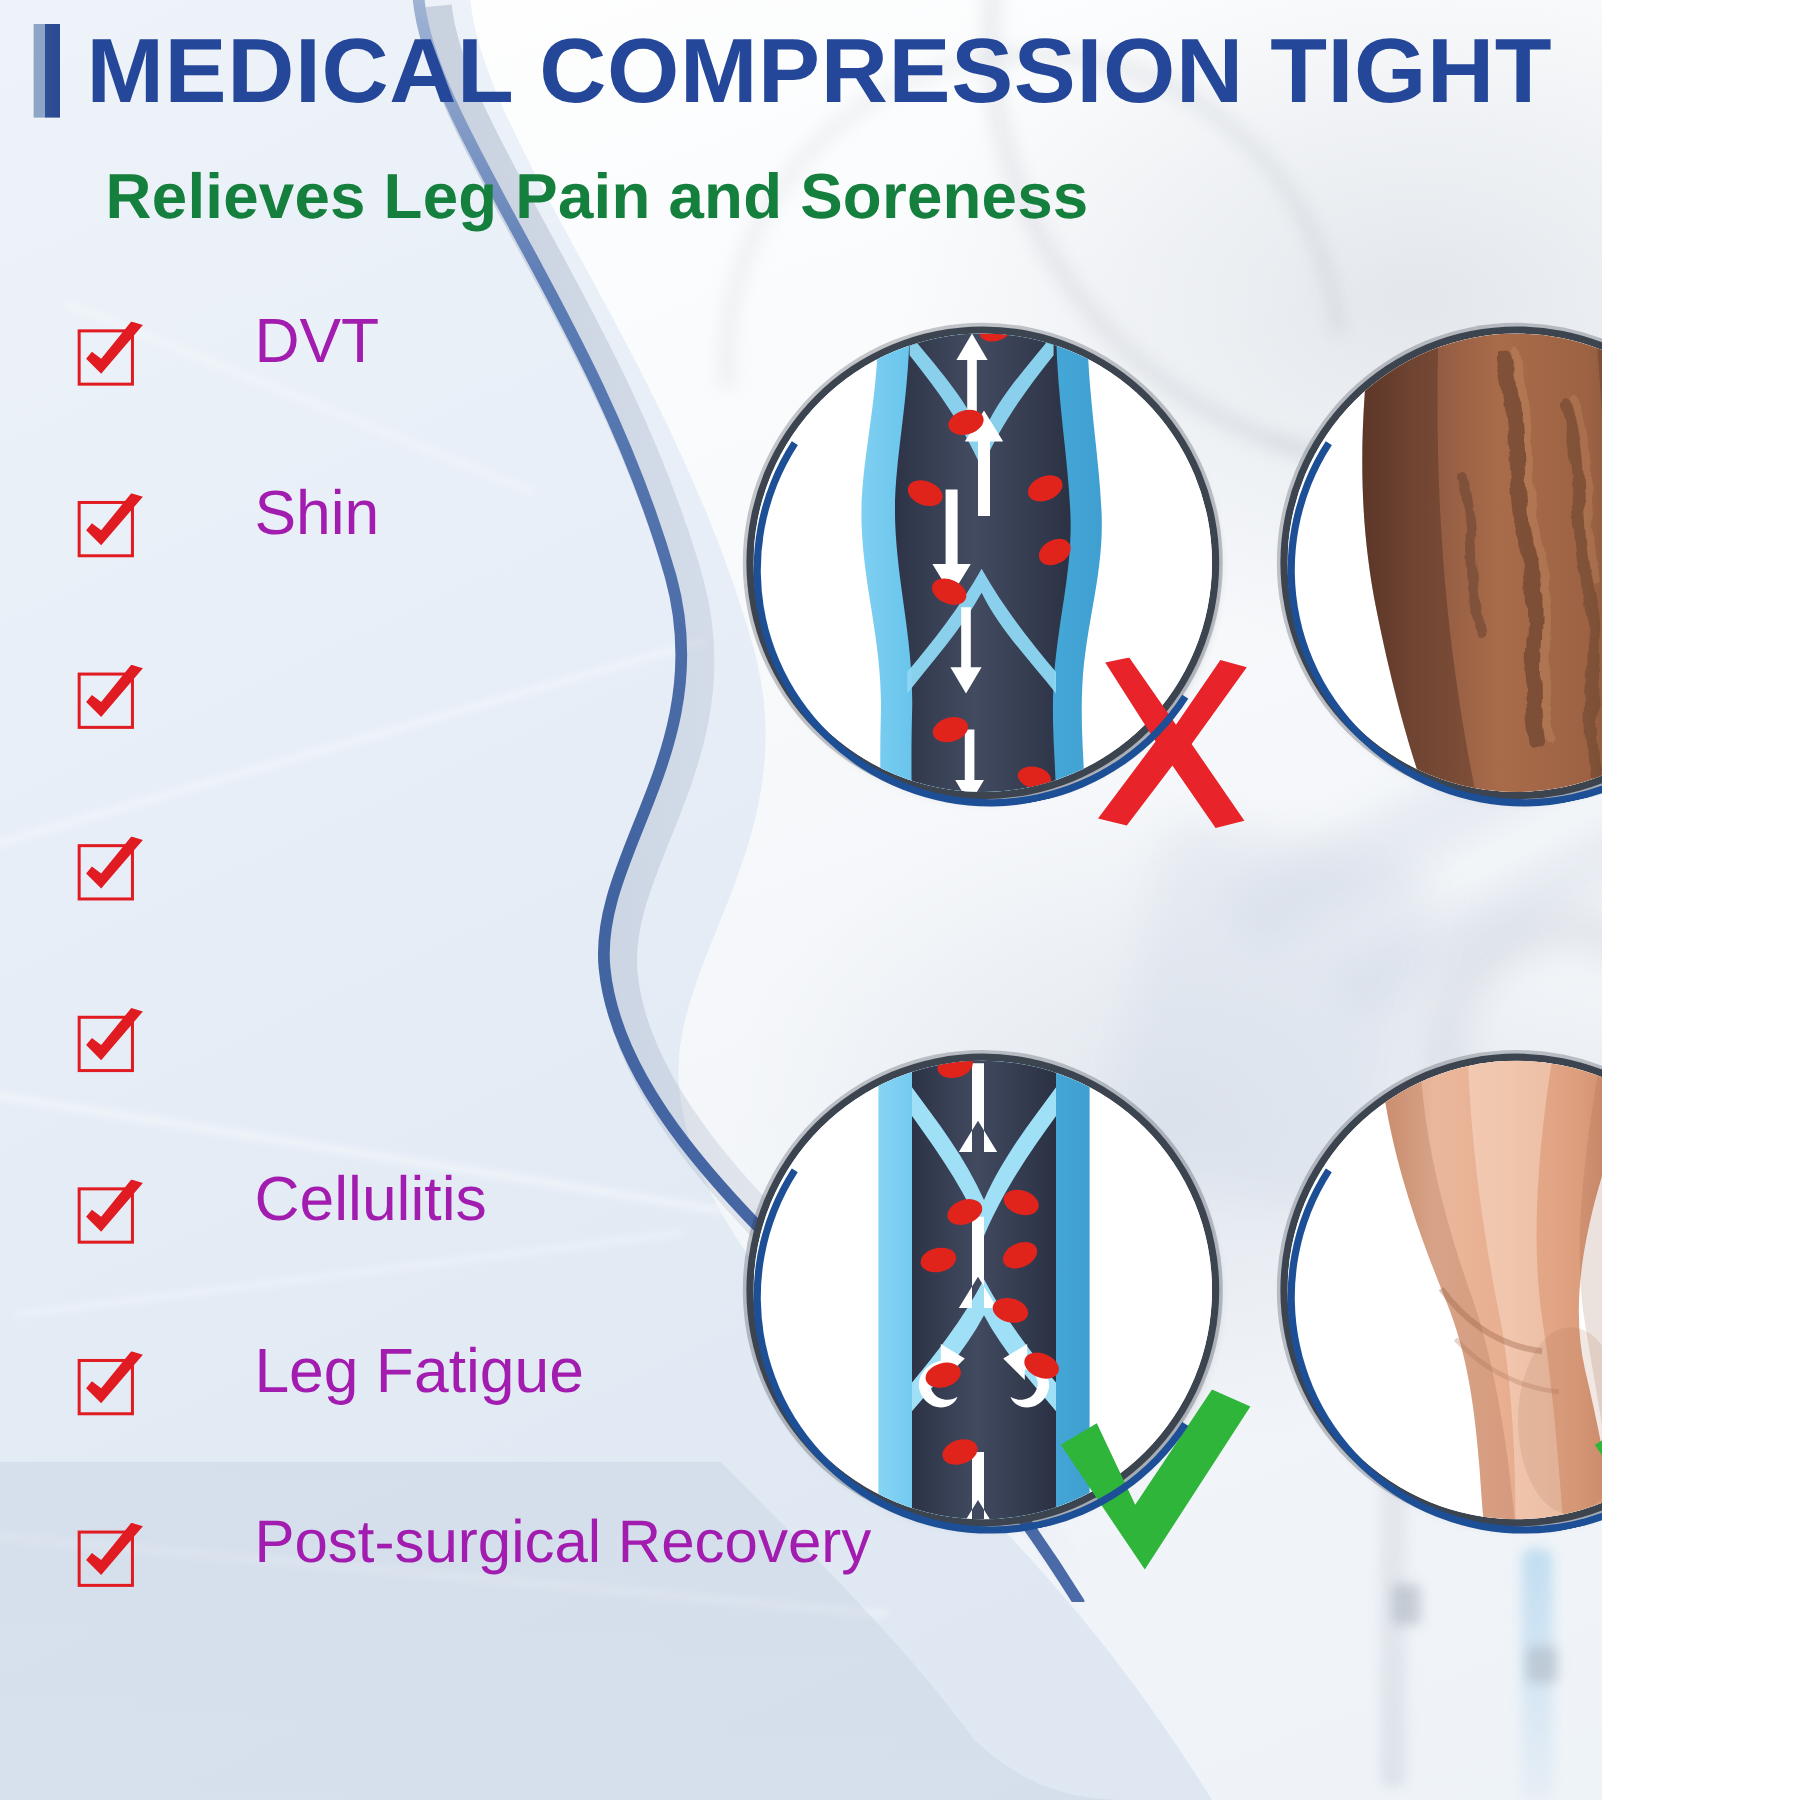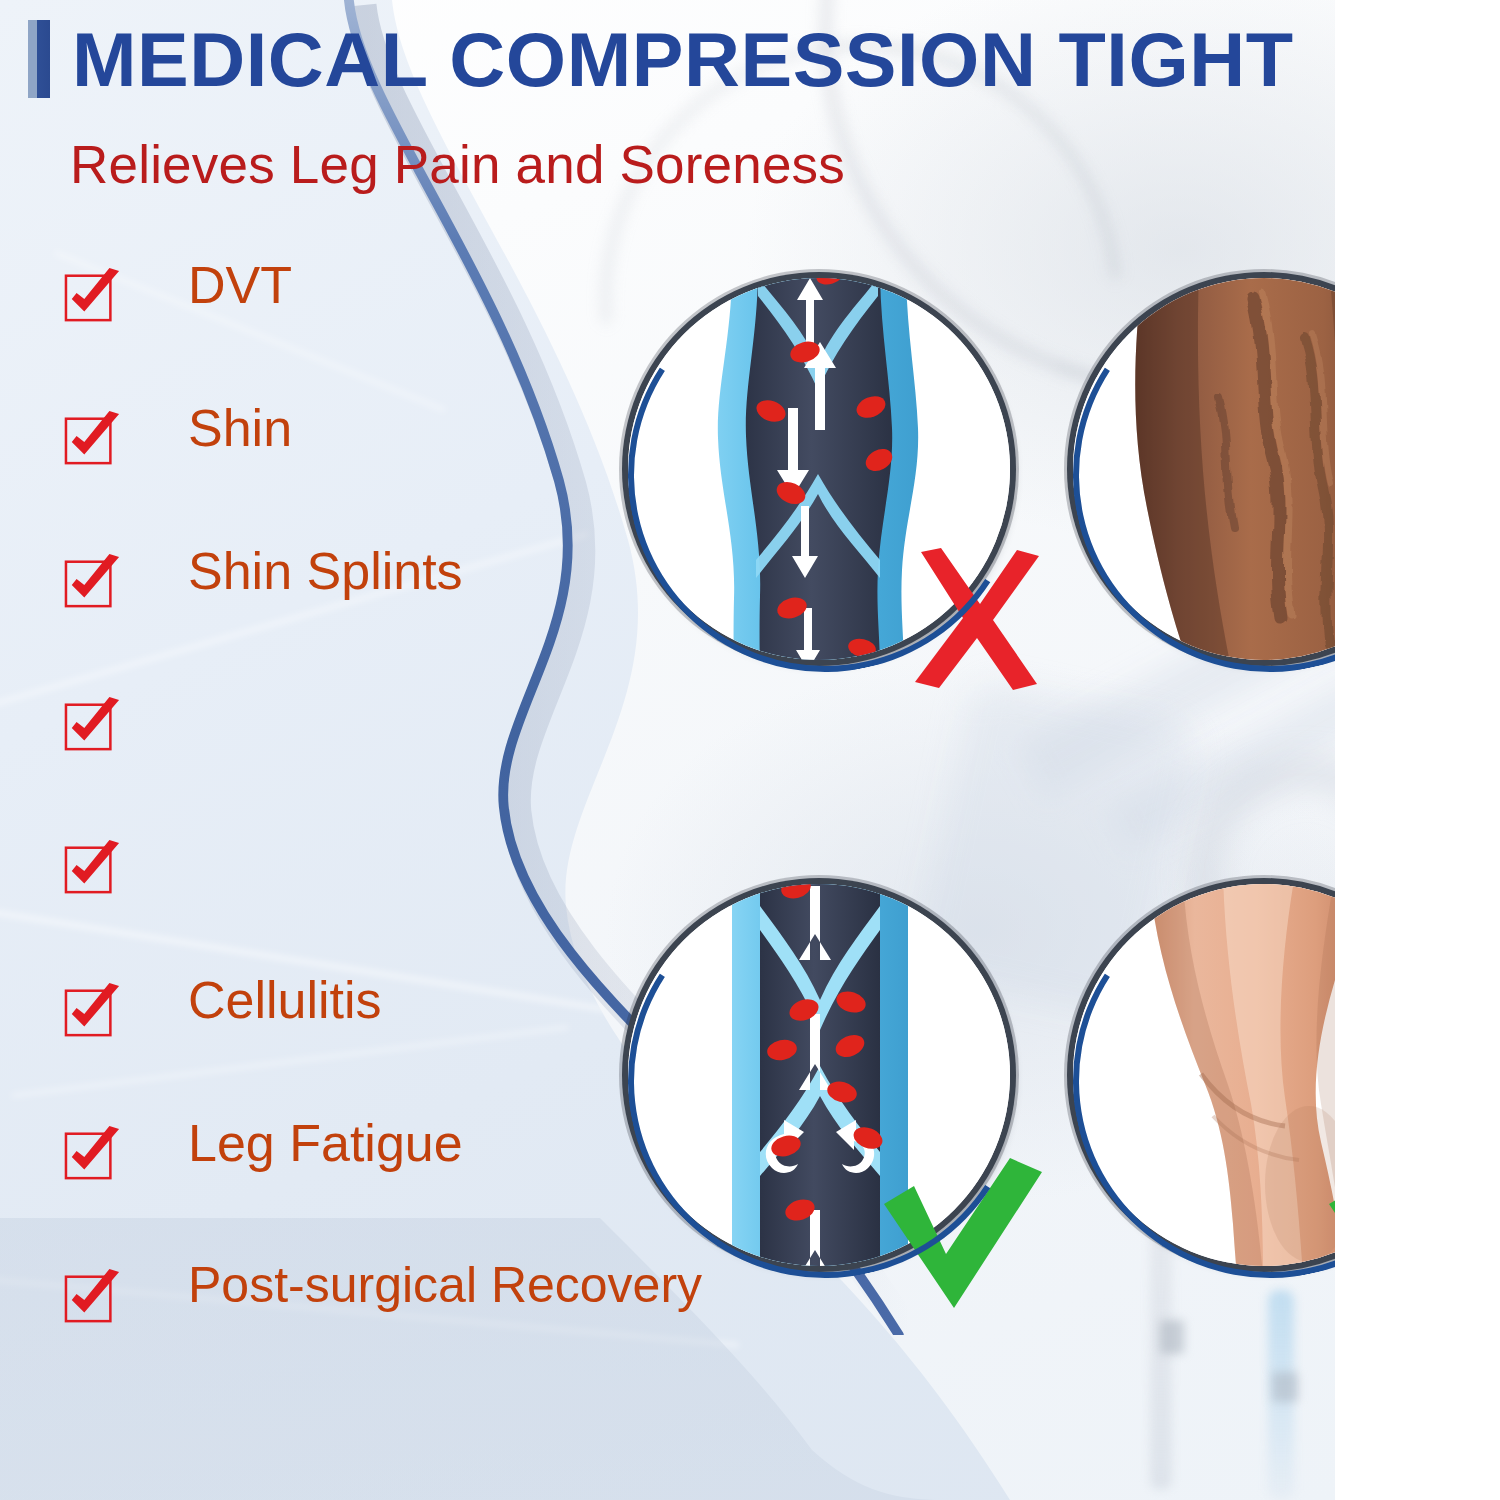--- a/index.html
+++ b/index.html
@@ -63,28 +63,28 @@
   
   .curve-svg{position:absolute;inset:0;}
 
   
   .accent-bar{position:absolute;left:28px;top:20px;width:22px;height:78px;
     background:linear-gradient(90deg,#8fa5c6 0%,#8fa5c6 42%,#2f4f96 42%,#2b4a90 100%);}
   .title{position:absolute;left:72px;top:16px;width:1420px;
     font-size:76px;font-weight:700;letter-spacing:.5px;color:#24479a;
     font-family:"Liberation Sans", sans-serif;white-space:nowrap;
     transform:scaleX(1.02);transform-origin:left center;}
-  .subtitle{position:absolute;left:70px;top:134px;
-    font-size:53px;font-weight:400;color:#b91c1c;letter-spacing:.2px;white-space:nowrap;}
+  .subtitle{position:absolute;left:88px;top:134px;
+    font-size:53px;font-weight:700;color:#15803d;letter-spacing:.2px;white-space:nowrap;}
 
   
   .checklist{position:absolute;left:64px;top:258px;width:780px;}
   .ck-row{position:relative;height:143px;}
   .ck-box{position:absolute;left:0;top:10px;width:58px;height:56px;}
-  .ck-label{position:absolute;left:124px;top:-4px;font-size:52px;color:#c2410c;
+  .ck-label{position:absolute;left:148px;top:-4px;font-size:52px;color:#a21caf;
     white-space:nowrap;line-height:1.2;}
   .ck-row:nth-child(8) .ck-label,
   .ck-row:nth-child(9) .ck-label{font-size:50px;}
 
   
   .circ{position:absolute;border-radius:50%;overflow:hidden;background:#ffffff;
     box-shadow:0 0 0 6px #3c4450, 0 0 0 9px rgba(30,36,46,.25),
                3px 5px 10px rgba(40,48,60,.35);}
   .circ-ring-blue{position:absolute;border-radius:50%;pointer-events:none;
     border:6px solid transparent;border-bottom-color:#1d4f96;border-left-color:#1d4f96;
@@ -166,21 +166,20 @@
         <path d="M 8 32 L 21 45 L 57 3 L 47 0 L 21 32 L 13 26 Z" fill="#e11b22"></path>
       </svg>
       <div class="ck-label">Shin</div>
     </div>
 
     <div class="ck-row">
       <svg class="ck-box" viewBox="0 0 60 58">
         <rect x="2" y="8" width="46" height="46" fill="none" stroke="#e11b22" stroke-width="2.6"></rect>
         <path d="M 8 32 L 21 45 L 57 3 L 47 0 L 21 32 L 13 26 Z" fill="#e11b22"></path>
       </svg>
-      <div class="ck-label">Shin Splints</div>
     </div>
 
     <div class="ck-row">
       <svg class="ck-box" viewBox="0 0 60 58">
         <rect x="2" y="8" width="46" height="46" fill="none" stroke="#e11b22" stroke-width="2.6"></rect>
         <path d="M 8 32 L 21 45 L 57 3 L 47 0 L 21 32 L 13 26 Z" fill="#e11b22"></path>
       </svg>
     </div>
 
     <div class="ck-row">

